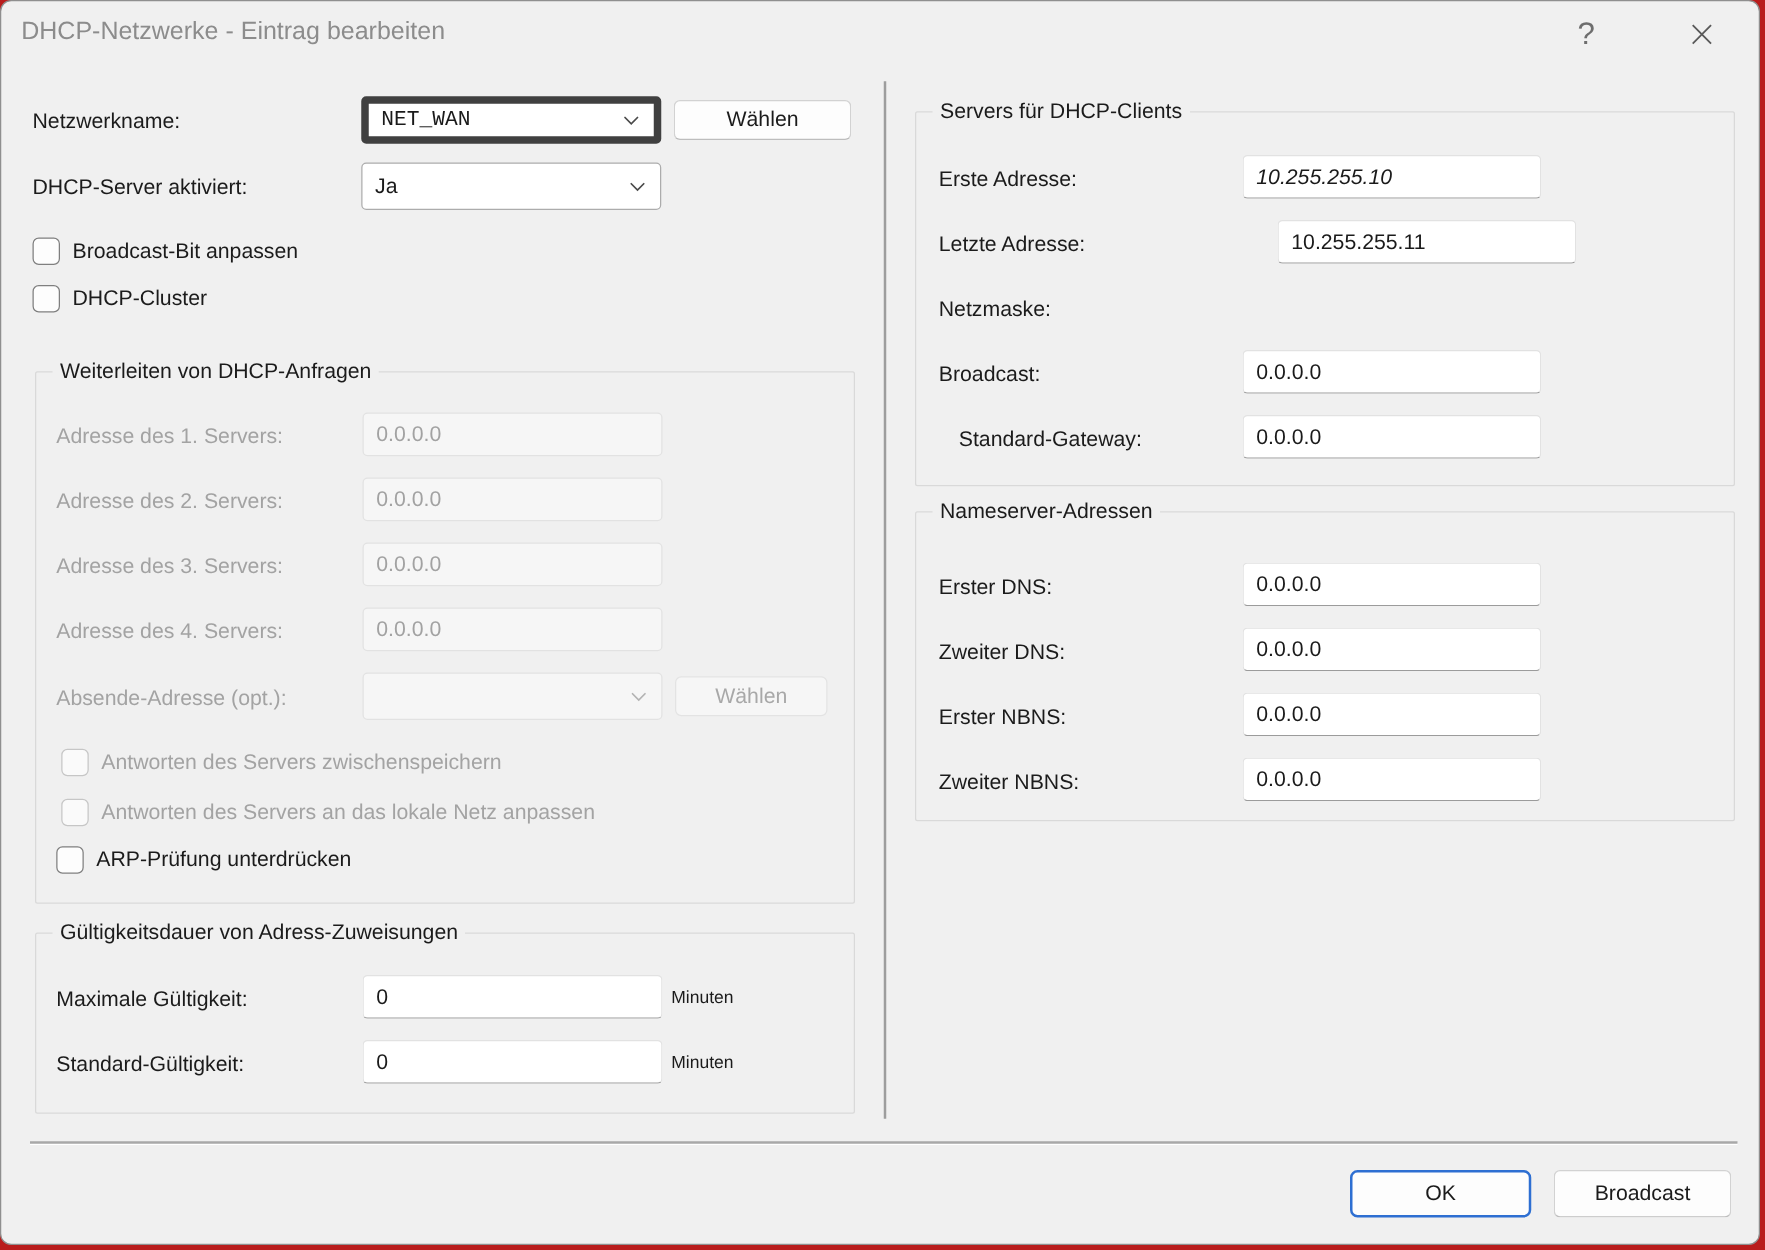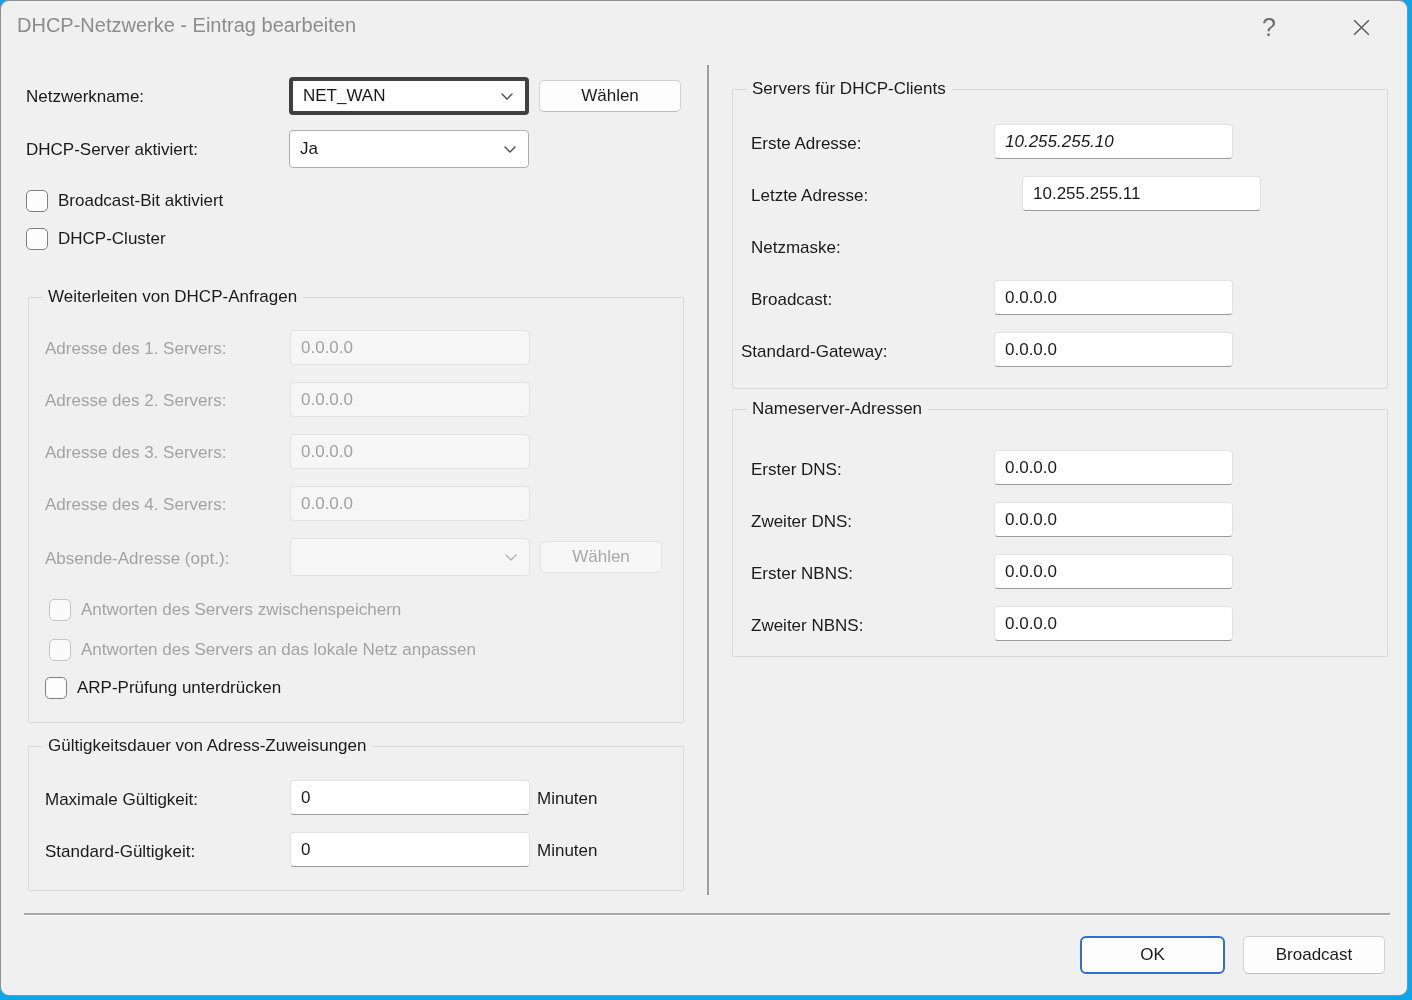--- a/index.html
+++ b/index.html
@@ -1,16 +1,16 @@
 <!DOCTYPE html>
 <html><head>
 <meta charset="utf-8">
 <style>
   html,body{margin:0;padding:0;}
-  .stage{position:relative;width:1412px;height:1000px;background:#0ea5e9;overflow:hidden;
+  .stage{position:relative;width:1412px;height:1000px;background:#b91c1c;overflow:hidden;
          font-family:"Liberation Sans","DejaVu Sans",sans-serif;}
   .dialog{position:absolute;left:0;top:0;width:1408px;height:996px;background:#f0f0f0;
           border:1px solid #8f8f8f;border-radius:9px;box-sizing:border-box;overflow:hidden;}
   
   .titlebar{position:absolute;left:0;top:0;width:100%;height:52px;}
   .title{position:absolute;left:16px;top:13px;font-size:20px;color:#8c8c8c;white-space:nowrap;}
   .tb-btn{position:absolute;top:7px;width:40px;height:38px;background:transparent;border:none;
           display:flex;align-items:center;justify-content:center;cursor:pointer;padding:0;}
   .tb-help{left:1248px;font-size:25px;color:#6e6e6e;font-family:"Liberation Sans",sans-serif;}
   .tb-close{left:1340px;}
@@ -19,21 +19,21 @@
   .lbl.dis{color:#a3a3a3;}
   
   .txt{position:absolute;box-sizing:border-box;background:#ffffff;border:1px solid #e2e2e2;
        border-bottom:1px solid #9b9b9b;border-radius:4px;padding:0 10px;font-size:17px;
        color:#1a1a1a;font-family:"Liberation Sans","DejaVu Sans",sans-serif;outline:none;}
   .txt.dis{background:#f6f6f6;border:1px solid #e2e2e2;color:#a2a2a2;}
   
   .combo{position:absolute;box-sizing:border-box;background:#ffffff;border:1px solid #acacac;
          border-radius:4px;display:flex;align-items:center;justify-content:space-between;
          padding:0 10px 0 10px;cursor:default;}
-  .combo.focus{border:4px solid #404040;}
+  .combo.focus{border:6px solid #404040;font-family:Liberation Mono, monospace;}
   .combo.dis{background:#f6f6f6;border:1px solid #e2e2e2;}
   .combo-val{font-size:17px;color:#1a1a1a;white-space:nowrap;}
   .combo.dis .chev path{stroke:#b3b3b3;}
   
   .btn{position:absolute;box-sizing:border-box;background:#fdfdfd;border:1px solid #d2d2d2;
        border-bottom-color:#bdbdbd;border-radius:5px;font-size:17px;color:#1b1b1b;cursor:pointer;
        display:flex;align-items:center;justify-content:center;
        font-family:"Liberation Sans","DejaVu Sans",sans-serif;}
   .btn.dis{background:#f6f6f6;border:1px solid #e3e3e3;color:#a8a8a8;cursor:default;}
   .btn.ok{border:2px solid #2e6fd2;border-radius:6px;}
@@ -45,21 +45,21 @@
   .cb.dis{cursor:default;}
   .cb.dis .box{border:1.5px solid #c6c6c6;background:#fafafa;}
   .cb.dis .cb-lbl{color:#a3a3a3;}
   
   .group{position:absolute;box-sizing:border-box;border:1px solid #d9d9d9;border-radius:2px;}
   .group-title{position:absolute;top:-11px;left:13px;background:#f0f0f0;padding:0 6px;
                font-size:17px;color:#1b1b1b;white-space:nowrap;}
   
   .vsep{position:absolute;width:2px;background:#9d9d9d;}
   .hsep{position:absolute;height:2px;background:#a8a8a8;box-shadow:0 1px 0 #ffffff;}
-  .suffix{position:absolute;font-size:17px;color:#1b1b1b;white-space:nowrap;}
+  .suffix{position:absolute;font-size:14px;color:#1b1b1b;white-space:nowrap;}
 </style>
 </head>
 <body>
 
 <div class="stage">
 <div class="dialog">
 
   <div class="titlebar">
     <span class="title">DHCP-Netzwerke - Eintrag bearbeiten</span>
     <button class="tb-btn tb-help">
@@ -86,21 +86,21 @@
   <span class="lbl" style="left:25px;top:138px">DHCP-Server aktiviert:</span>
   <div class="combo" style="left:288px;top:129px;width:240px;height:38px">
     <span class="combo-val">Ja</span>
     <svg class="chev" width="16" height="16" viewBox="0 0 16 16">
       <path d="M3 6l5 5 5-5" fill="none" stroke="#4a4a4a" stroke-width="1.4" stroke-linecap="round"></path>
     </svg>
   </div>
 
   <div class="cb" style="left:25px;top:189px">
     <span class="box"></span>
-    <span class="cb-lbl">Broadcast-Bit aktiviert</span>
+    <span class="cb-lbl">Broadcast-Bit anpassen</span>
   </div>
   <div class="cb" style="left:25px;top:227px">
     <span class="box"></span>
     <span class="cb-lbl">DHCP-Cluster</span>
   </div>
 
   <div class="group" style="left:27px;top:296px;width:656px;height:426px">
     <span class="group-title">Weiterleiten von DHCP-Anfragen</span>
 
     <span class="lbl dis" style="left:16px;top:40px">Adresse des 1. Servers:</span>
@@ -161,21 +161,21 @@
     <input class="txt" style="left: 261px; top: 34px; width: 239px; height: 35px; font-style: italic;" value="10.255.255.10">
 
     <span class="lbl" style="left:18px;top:95px">Letzte Adresse:</span>
     <input class="txt" style="left: 261px; top: 86px; width: 239px; height: 35px; margin-left: 28px;" value="10.255.255.11">
 
     <span class="lbl" style="left:18px;top:147px">Netzmaske:</span>
 
     <span class="lbl" style="left:18px;top:199px">Broadcast:</span>
     <input class="txt" style="left: 261px; top: 190px; width: 239px; height: 35px;" value="0.0.0.0">
 
-    <span class="lbl" style="left:8px;top:251px">Standard-Gateway:</span>
+    <span class="lbl" style="left:34px;top:251px">Standard-Gateway:</span>
     <input class="txt" style="left: 261px; top: 242px; width: 239px; height: 35px;" value="0.0.0.0">
   </div>
 
   <div class="group" style="left:731px;top:408px;width:656px;height:248px">
     <span class="group-title">Nameserver-Adressen</span>
 
     <span class="lbl" style="left:18px;top:49px">Erster DNS:</span>
     <input class="txt" style="left: 261px; top: 40px; width: 239px; height: 35px;" value="0.0.0.0">
 
     <span class="lbl" style="left:18px;top:101px">Zweiter DNS:</span>

